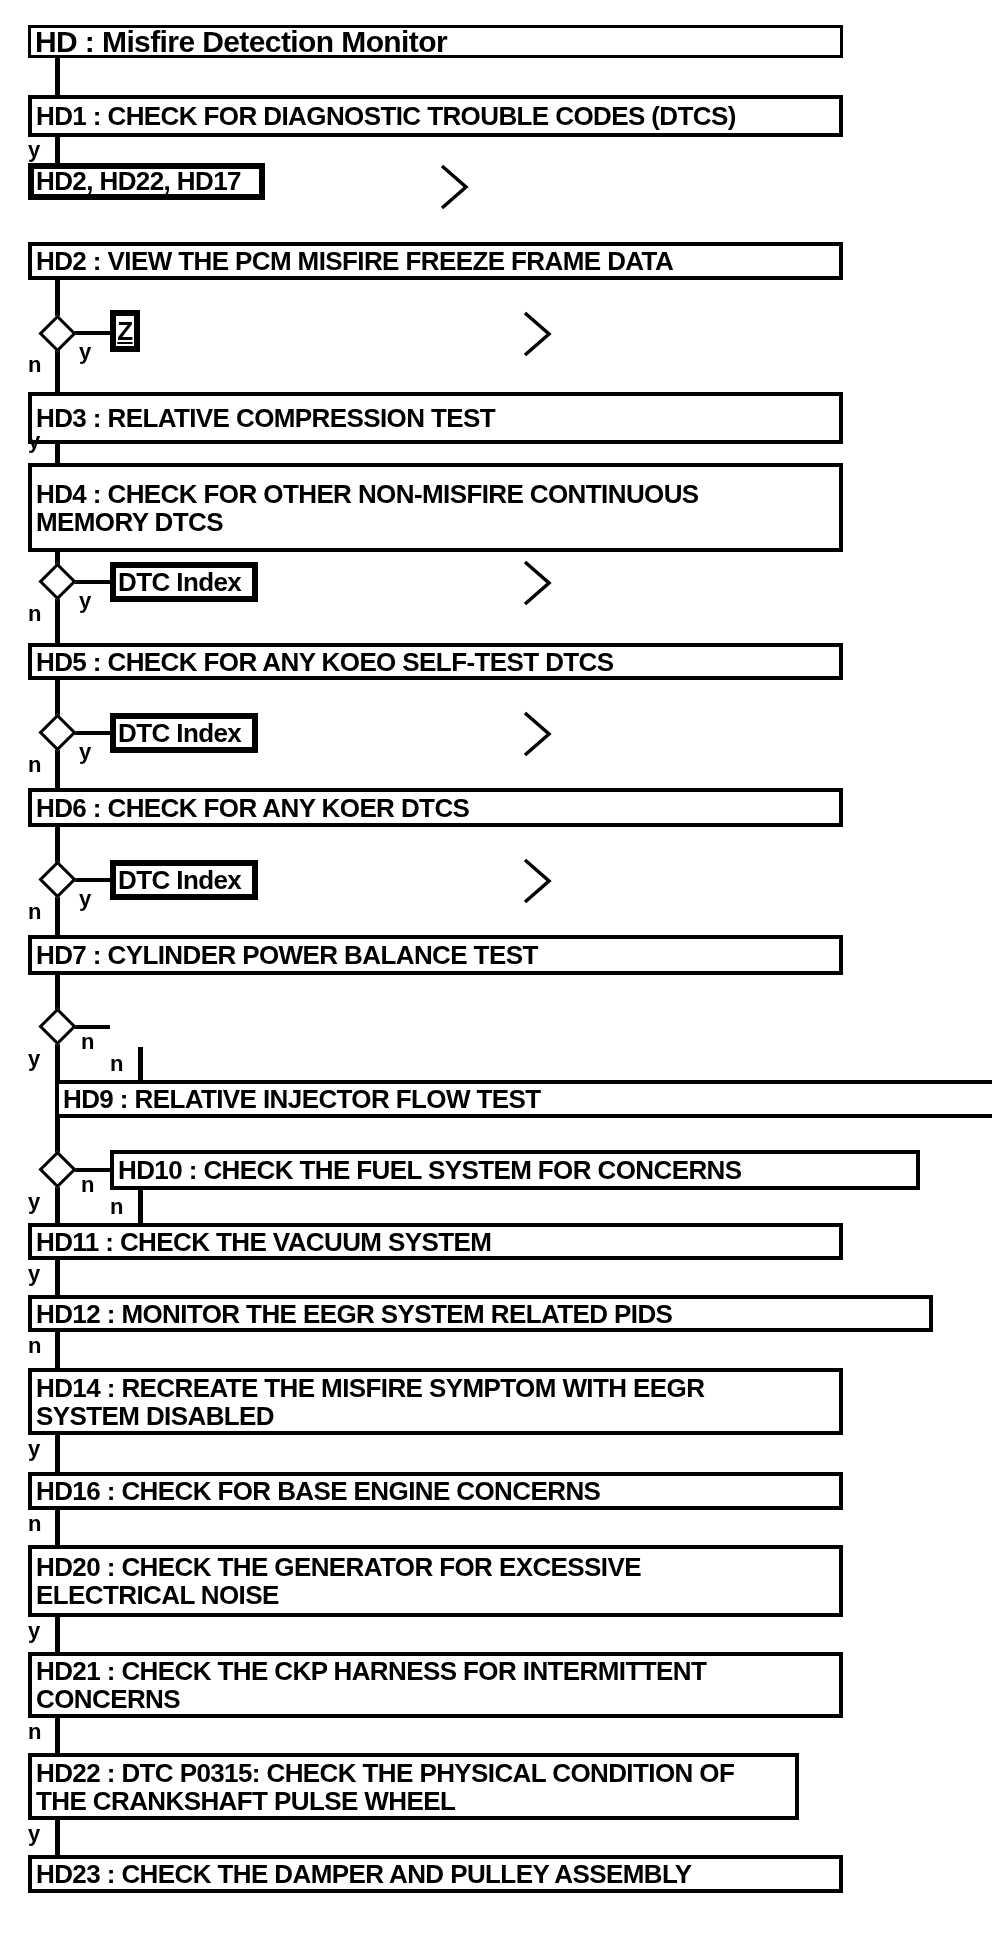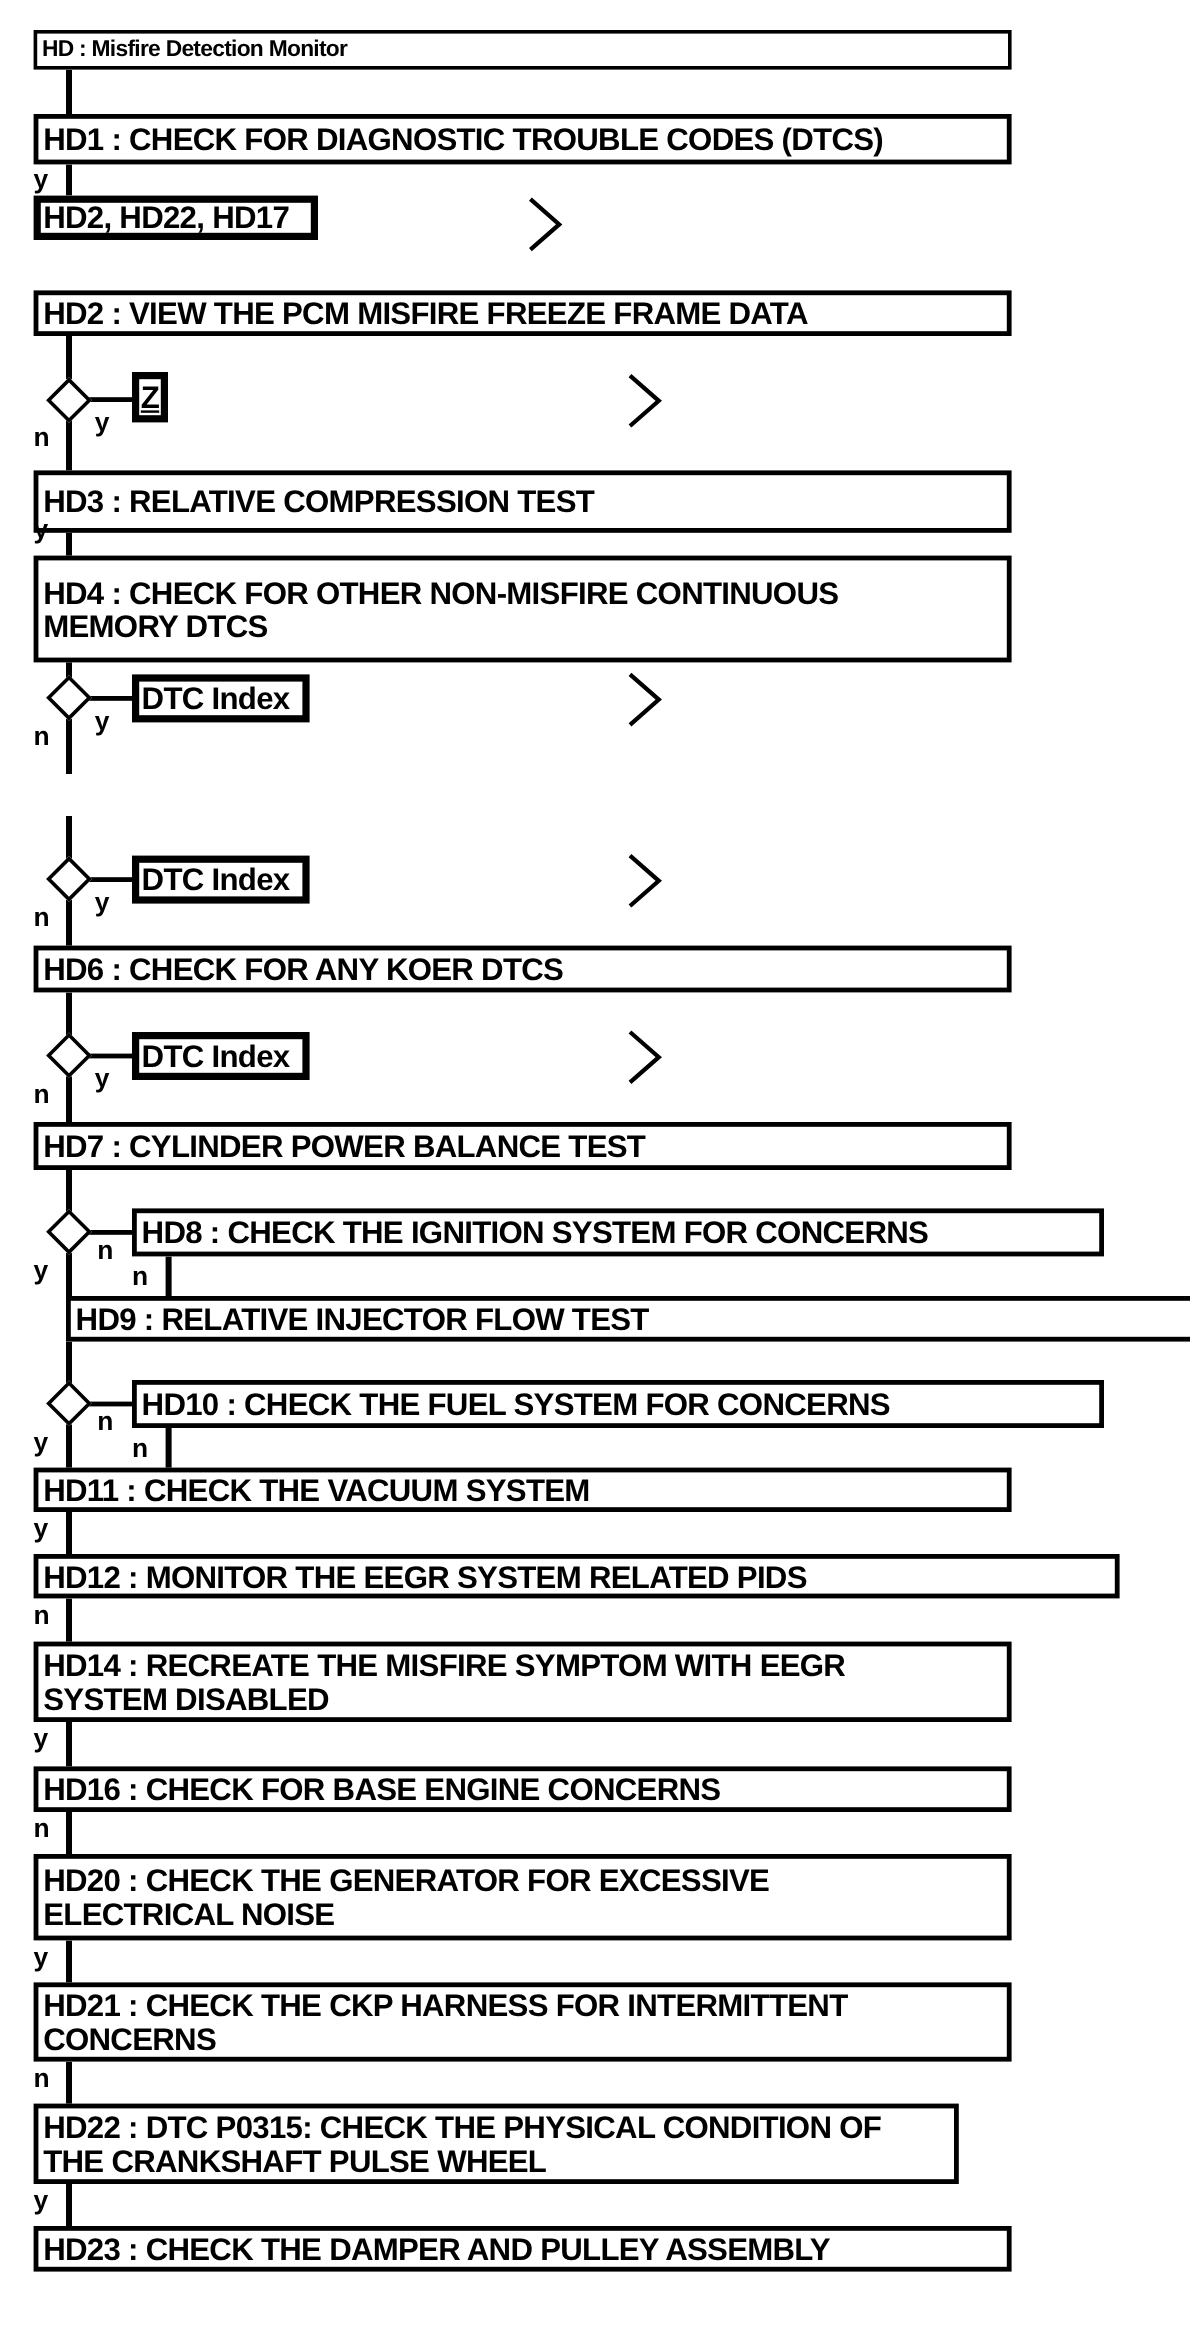--- a/index.html
+++ b/index.html
@@ -8,21 +8,21 @@
     font-family:"Liberation Sans","DejaVu Sans",sans-serif;
     color:#000;overflow:hidden;
   }
   
   .n{
     position:absolute;box-sizing:border-box;border:4px solid #000;background:#fff;
     display:flex;align-items:center;
     font-weight:bold;font-size:26px;line-height:28px;letter-spacing:-0.6px;
     padding-left:4px;white-space:pre-line;
   }
-  .n--title{border-width:3px;font-size:19px;}
+  .n--title{border-width:3px;font-size:30px;}
   
   .r{
     position:absolute;box-sizing:border-box;border:6px solid #000;background:#fff;
     display:flex;align-items:center;
     font-weight:bold;font-size:26px;letter-spacing:-0.6px;padding-left:2px;
   }
   .r--z{justify-content:center;padding-left:0;text-decoration:underline;}
   
   .vl{position:absolute;width:5px;background:#000;}
   .hl{position:absolute;height:4px;background:#000;}
@@ -92,30 +92,30 @@
 
   <div class="r r--z" style="left:110px;top:310px;width:30px;height:42px;">Z</div>
 
   <div class="n" style="left:28px;top:392px;width:815px;height:52px;">HD3 : RELATIVE COMPRESSION TEST</div>
 
   <div class="n" style="left:28px;top:463px;width:815px;height:89px;">HD4 : CHECK FOR OTHER NON-MISFIRE CONTINUOUS
 MEMORY DTCS</div>
 
   <div class="r" style="left:110px;top:562px;width:148px;height:40px;">DTC Index</div>
 
+  <div class="n" style="left:28px;top:643px;width:815px;height:37px;">HD5 : CHECK FOR ANY KOEO SELF-TEST DTCS</div>
 
   <div class="r" style="left:110px;top:713px;width:148px;height:40px;">DTC Index</div>
 
   <div class="n" style="left:28px;top:788px;width:815px;height:39px;">HD6 : CHECK FOR ANY KOER DTCS</div>
 
   <div class="r" style="left:110px;top:860px;width:148px;height:40px;">DTC Index</div>
 
   <div class="n" style="left:28px;top:935px;width:815px;height:40px;">HD7 : CYLINDER POWER BALANCE TEST</div>
 
-  <div class="n" style="left:110px;top:1007px;width:810px;height:40px;">HD8 : CHECK THE IGNITION SYSTEM FOR CONCERNS</div>
 
   <div class="n" style="left:28px;top:1080px;width:972px;height:38px;margin-left:27px;">HD9 : RELATIVE INJECTOR FLOW TEST</div>
 
   <div class="n" style="left:110px;top:1150px;width:810px;height:40px;">HD10 : CHECK THE FUEL SYSTEM FOR CONCERNS</div>
 
   <div class="n" style="left:28px;top:1223px;width:815px;height:37px;">HD11 : CHECK THE VACUUM SYSTEM</div>
 
   <div class="n" style="left:28px;top:1295px;width:905px;height:37px;">HD12 : MONITOR THE EEGR SYSTEM RELATED PIDS</div>
 
   <div class="n" style="left:28px;top:1368px;width:815px;height:67px;">HD14 : RECREATE THE MISFIRE SYMPTOM WITH EEGR

